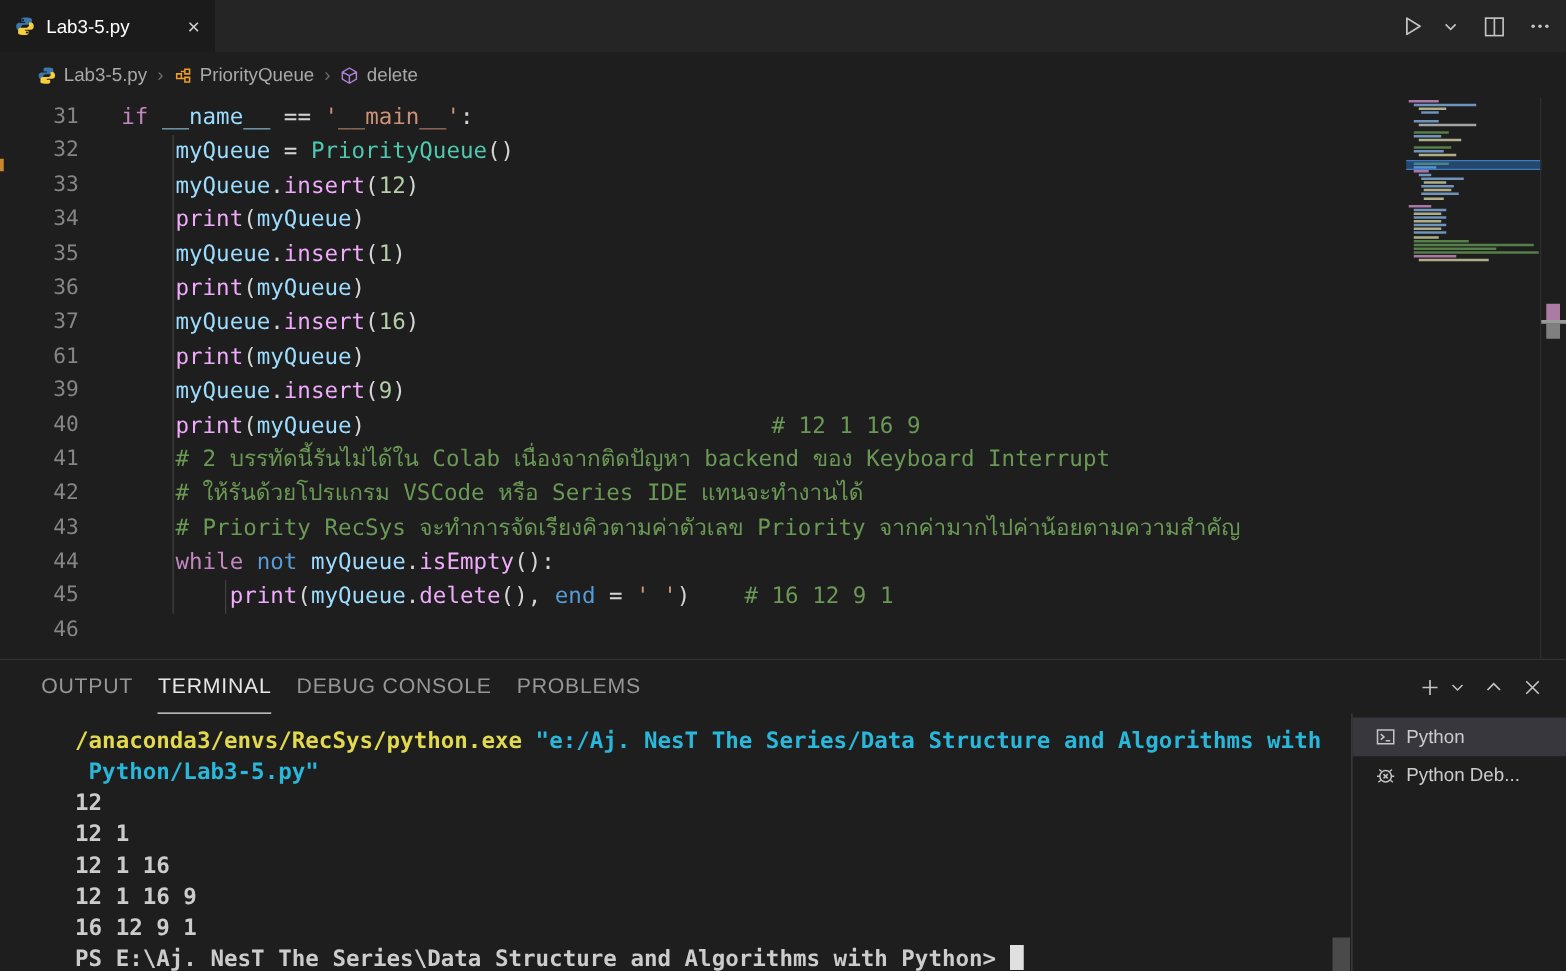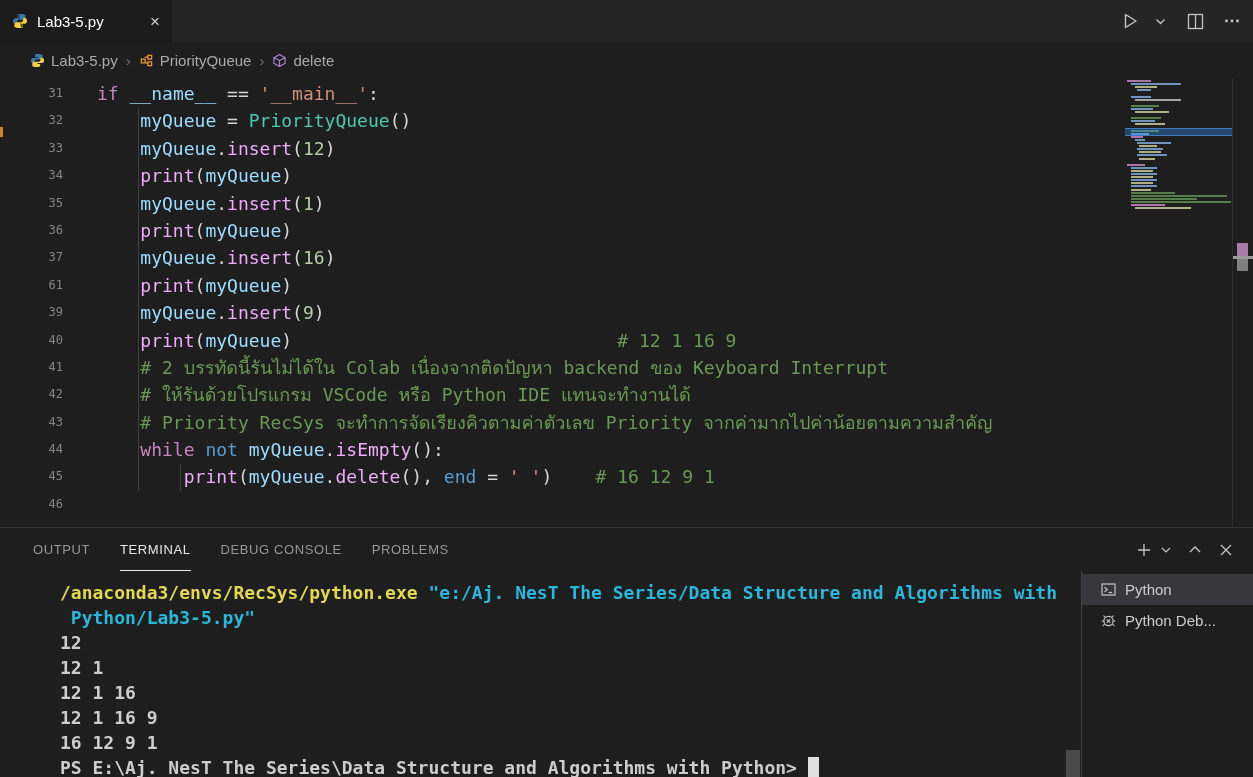--- a/index.html
+++ b/index.html
@@ -19,21 +19,21 @@
   .breadcrumbs{position:absolute;top:42px;left:0;right:0;height:36px;background:#1e1e1e;
                display:flex;align-items:center;padding-left:30px;gap:8px;font-size:15px;color:#a9a9a9;}
   .crumb{display:flex;align-items:center;gap:6px;cursor:pointer;}
   .crumb-sep{color:#6e6e6e;font-size:15px;}
 
   
   .editor{position:absolute;top:78px;left:0;right:0;height:449px;overflow:hidden;}
   .code-lines{position:absolute;top:2px;left:0;right:0;
               font-family:"DejaVu Sans Mono",monospace;font-size:18px;line-height:27.4px;}
   .code-line{display:flex;height:27.4px;white-space:pre;}
-  .ln{width:63px;text-align:right;color:#858585;flex:none;font-size:12px;}
+  .ln{width:63px;text-align:right;color:#858585;flex:none;font-size:17px;}
   .lc{padding-left:34px;white-space:pre;}
   .tk-kw{color:#C586C0}.tk-kwb{color:#569CD6}.tk-var{color:#9CDCFE}.tk-fn{color:#f0abfc}
   .tk-cls{color:#4EC9B0}.tk-num{color:#B5CEA8}.tk-str{color:#CE9178}.tk-com{color:#6A9955}
   .tk-pln{color:#D4D4D4}
   .indent-guide{position:absolute;width:1px;background:#404040;}
   .gutter-decoration{position:absolute;left:0;top:49px;width:3px;height:10px;background:#c8882b;}
 
   
   .minimap{position:absolute;right:20px;top:0;width:108px;height:240px;}
   .mm-row{position:absolute;height:2px;opacity:.85;}
@@ -41,21 +41,21 @@
            border-top:1px solid #3b7cc2;border-bottom:1px solid #3b7cc2;}
   .overview{position:absolute;right:0;top:0;width:20px;height:449px;border-left:1px solid #2e2e2e;}
   .ov-pink{position:absolute;left:4px;top:165px;width:11px;height:13px;background:#aa7ca5;}
   .ov-bar{position:absolute;left:0;right:0;top:178px;height:3px;background:#9a9a9a;}
   .ov-thumb{position:absolute;left:4px;top:181px;width:11px;height:12px;background:#7f7f7f;}
 
   
   .panel{position:absolute;top:527px;left:0;right:0;height:250px;background:#1e1e1e;
          border-top:1px solid #333;box-sizing:border-box;overflow:hidden;}
   .panel-tabs{position:absolute;top:0;left:0;height:43px;display:flex;align-items:stretch;
-              padding-left:33px;gap:30px;font-size:13px;letter-spacing:.6px;color:#969696;}
+              padding-left:33px;gap:20px;font-size:17px;letter-spacing:.6px;color:#969696;}
   .panel-tab{display:flex;align-items:center;border-bottom:1px solid transparent;box-sizing:border-box;cursor:pointer;}
   .panel-tab.active{color:#e7e7e7;border-bottom-color:#e7e7e7;}
   .panel-actions{position:absolute;right:20px;top:0;height:43px;display:flex;align-items:center;gap:17px;}
 
   .term-content{position:absolute;left:24px;top:52px;width:1045px;
                 font-family:"DejaVu Sans Mono",monospace;font-size:18px;font-weight:700;
                 line-height:25px;color:#cccccc;white-space:pre;}
   .term-line{height:25px;margin-left:36px;}
   .term-pln{color:#cccccc}.term-yellow{color:#e2d94e}.term-cyan{color:#29b8db}
   .cursor{display:inline-block;width:11px;height:20px;background:#e0e0e0;vertical-align:-3px;}
@@ -148,21 +148,21 @@
         <div class="code-line"><span class="ln">32</span><span class="lc"><span class="tk-pln">    </span><span class="tk-var">myQueue</span><span class="tk-pln"> = </span><span class="tk-cls">PriorityQueue</span><span class="tk-pln">()</span></span></div>
         <div class="code-line"><span class="ln">33</span><span class="lc"><span class="tk-pln">    </span><span class="tk-var">myQueue</span><span class="tk-pln">.</span><span class="tk-fn">insert</span><span class="tk-pln">(</span><span class="tk-num">12</span><span class="tk-pln">)</span></span></div>
         <div class="code-line"><span class="ln">34</span><span class="lc"><span class="tk-pln">    </span><span class="tk-fn">print</span><span class="tk-pln">(</span><span class="tk-var">myQueue</span><span class="tk-pln">)</span></span></div>
         <div class="code-line"><span class="ln">35</span><span class="lc"><span class="tk-pln">    </span><span class="tk-var">myQueue</span><span class="tk-pln">.</span><span class="tk-fn">insert</span><span class="tk-pln">(</span><span class="tk-num">1</span><span class="tk-pln">)</span></span></div>
         <div class="code-line"><span class="ln">36</span><span class="lc"><span class="tk-pln">    </span><span class="tk-fn">print</span><span class="tk-pln">(</span><span class="tk-var">myQueue</span><span class="tk-pln">)</span></span></div>
         <div class="code-line"><span class="ln">37</span><span class="lc"><span class="tk-pln">    </span><span class="tk-var">myQueue</span><span class="tk-pln">.</span><span class="tk-fn">insert</span><span class="tk-pln">(</span><span class="tk-num">16</span><span class="tk-pln">)</span></span></div>
         <div class="code-line"><span class="ln">61</span><span class="lc"><span class="tk-pln">    </span><span class="tk-fn">print</span><span class="tk-pln">(</span><span class="tk-var">myQueue</span><span class="tk-pln">)</span></span></div>
         <div class="code-line"><span class="ln">39</span><span class="lc"><span class="tk-pln">    </span><span class="tk-var">myQueue</span><span class="tk-pln">.</span><span class="tk-fn">insert</span><span class="tk-pln">(</span><span class="tk-num">9</span><span class="tk-pln">)</span></span></div>
         <div class="code-line"><span class="ln">40</span><span class="lc"><span class="tk-pln">    </span><span class="tk-fn">print</span><span class="tk-pln">(</span><span class="tk-var">myQueue</span><span class="tk-pln">)</span><span class="tk-pln">                              </span><span class="tk-com"># 12 1 16 9</span></span></div>
         <div class="code-line"><span class="ln">41</span><span class="lc"><span class="tk-pln">    </span><span class="tk-com"># 2 บรรทัดนี้รันไม่ได้ใน Colab เนื่องจากติดปัญหา backend ของ Keyboard Interrupt</span></span></div>
-        <div class="code-line"><span class="ln">42</span><span class="lc"><span class="tk-pln">    </span><span class="tk-com"># ให้รันด้วยโปรแกรม VSCode หรือ Python IDE แทนจะทำงานได้</span></span></div>
+        <div class="code-line"><span class="ln">42</span><span class="lc"><span class="tk-pln">    </span><span class="tk-com"># ให้รันด้วยโปรแกรม VSCode หรือ Series IDE แทนจะทำงานได้</span></span></div>
         <div class="code-line"><span class="ln">43</span><span class="lc"><span class="tk-pln">    </span><span class="tk-com"># Priority RecSys จะทำการจัดเรียงคิวตามค่าตัวเลข Priority จากค่ามากไปค่าน้อยตามความสำคัญ</span></span></div>
         <div class="code-line"><span class="ln">44</span><span class="lc"><span class="tk-pln">    </span><span class="tk-kw">while</span><span class="tk-pln"> </span><span class="tk-kwb">not</span><span class="tk-pln"> </span><span class="tk-var">myQueue</span><span class="tk-pln">.</span><span class="tk-fn">isEmpty</span><span class="tk-pln">():</span></span></div>
         <div class="code-line"><span class="ln">45</span><span class="lc"><span class="tk-pln">        </span><span class="tk-fn">print</span><span class="tk-pln">(</span><span class="tk-var">myQueue</span><span class="tk-pln">.</span><span class="tk-fn">delete</span><span class="tk-pln">(), </span><span class="tk-kwb">end</span><span class="tk-pln"> = </span><span class="tk-str">' '</span><span class="tk-pln">)    </span><span class="tk-com"># 16 12 9 1</span></span></div>
         <div class="code-line"><span class="ln">46</span><span class="lc"></span></div>
       </div>
     <div class="indent-guide" style="left:138px;top:30px;height:383px;"></div>
     <div class="indent-guide" style="left:180px;top:386px;height:27px;"></div>
     <div class="gutter-decoration"></div>
 
     <div class="minimap">

